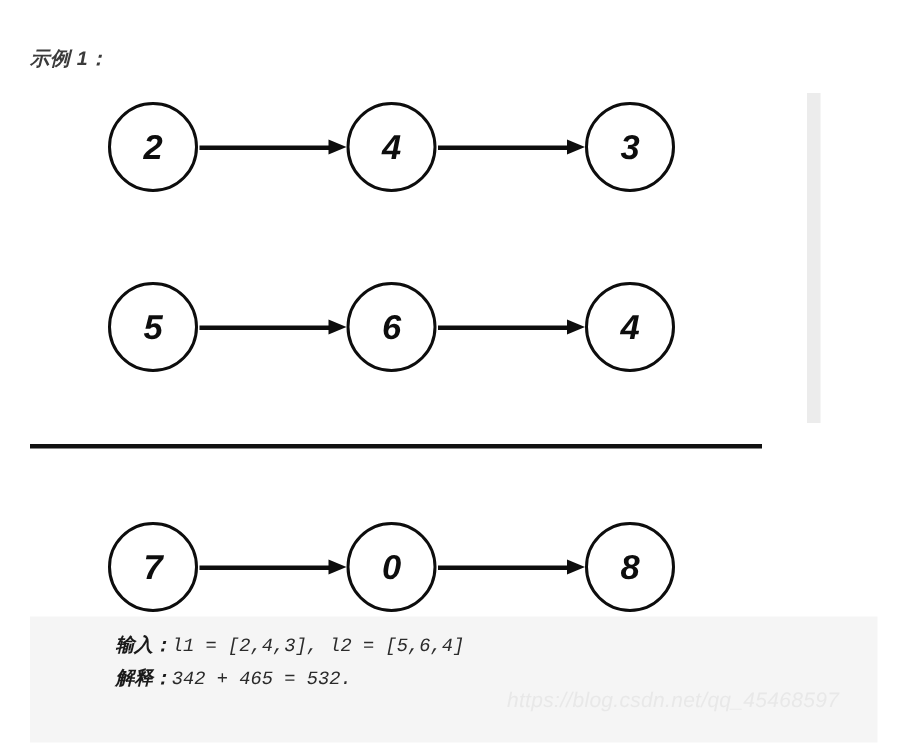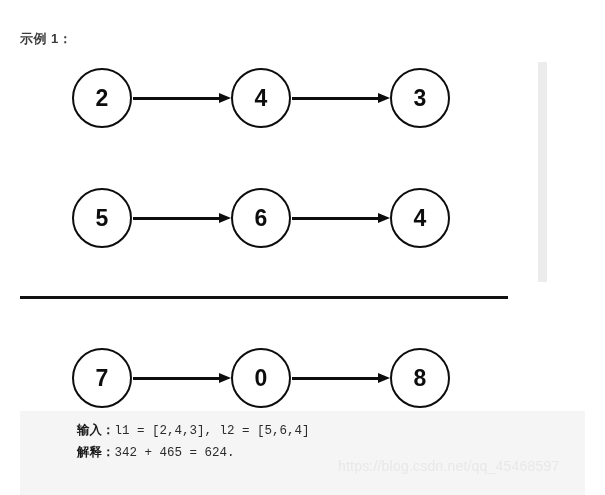--- a/index.html
+++ b/index.html
@@ -13,20 +13,21 @@
     font-family: "Liberation Sans", sans-serif;
     overflow: hidden;
     position: relative;
   }
 
   #page {
     position: relative;
     width: 547px;
     height: 495px;
     background: #ffffff;
+    font-style: italic;
   }
 
   
   .example-heading {
     position: absolute;
     left: 20px;
     top: 30px;
     font-size: 13px;
     font-weight: bold;
     color: #3b3b3b;
@@ -232,21 +233,21 @@
       <span class="shaft"></span>
       <span class="head"></span>
     </div>
     <div class="node node-pos-2">
       <span class="node-value">8</span>
     </div>
   </div>
 
   <div class="code-block">
     <div class="code-line"><span class="code-label">输入：</span><span>l1 = [2,4,3], l2 = [5,6,4]</span></div>
-    <div class="code-line"><span class="code-label">解释：</span><span>342 + 465 = 624.</span></div>
+    <div class="code-line"><span class="code-label">解释：</span><span>342 + 465 = 532.</span></div>
   </div>
 
   <div class="watermark">https://blog.csdn.net/qq_45468597</div>
 
   <div class="scrollbar-track">
     <div class="scrollbar-thumb"></div>
   </div>
 
 </div>
 

